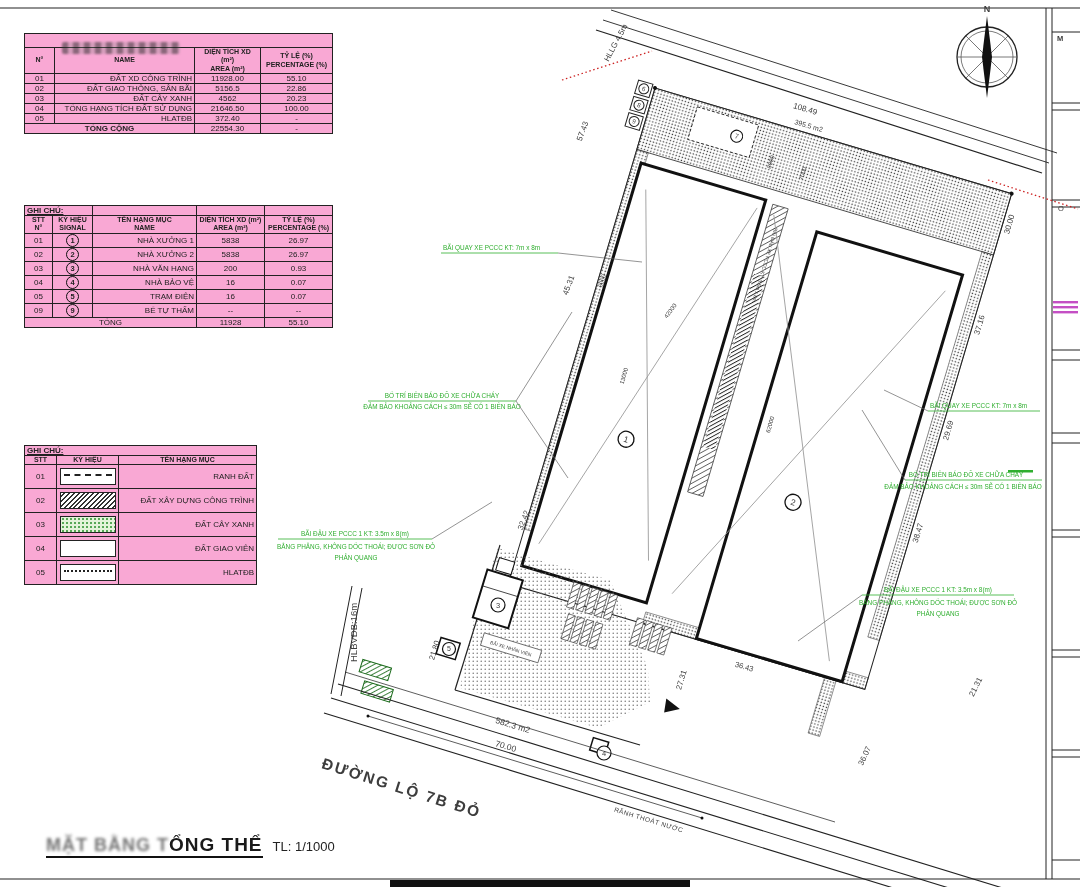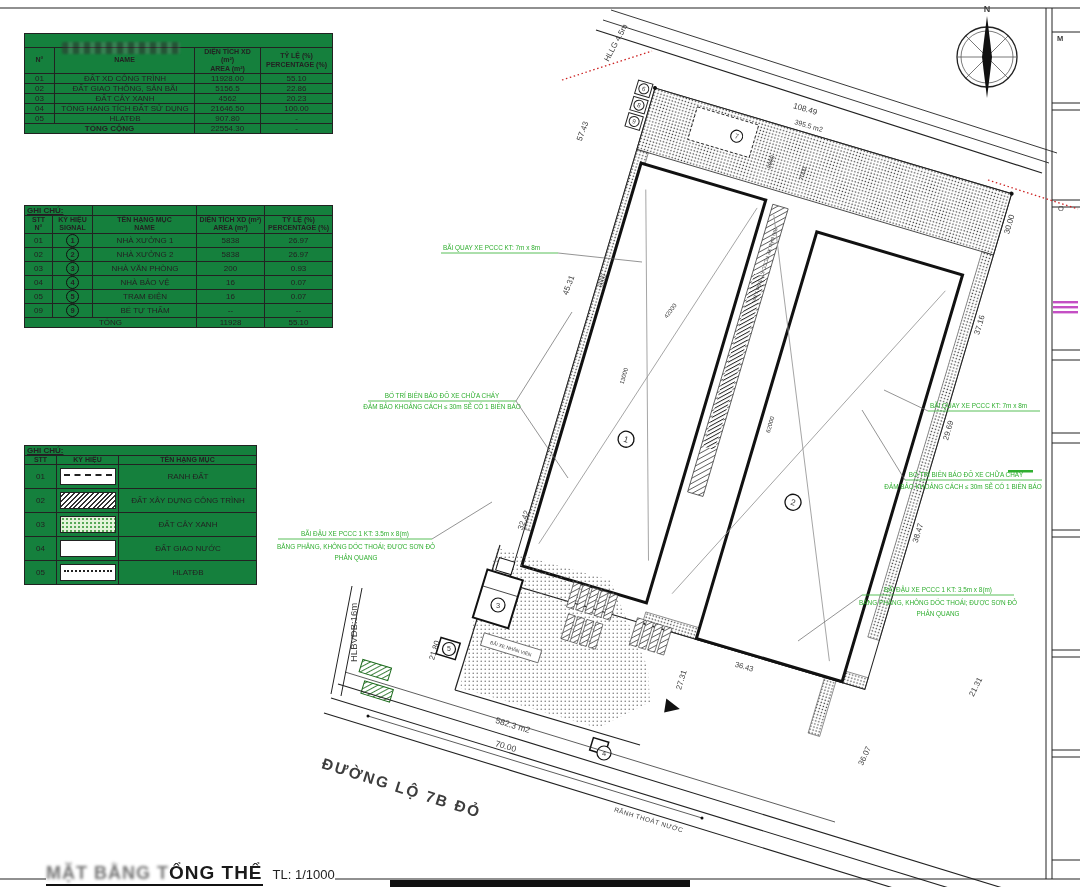--- a/index.html
+++ b/index.html
@@ -3,39 +3,39 @@
 <meta charset="utf-8">
 <style>
   html,body{margin:0;padding:0;background:#ddd;}
   .page{position:relative;width:1080px;height:887px;background:#fff;overflow:hidden;
         font-family:"Liberation Sans",sans-serif;color:#1a1a1a;}
   svg{position:absolute;left:0;top:0;z-index:1;}
   svg text{font-family:"Liberation Sans",sans-serif;fill:#3d3d3d;}
   .dim{font-size:8px;}
   .dimsm{font-size:6px;}
   .grn{fill:#2fae2f;font-size:6.4px;}
-  .tbl{position:absolute;z-index:2;background:#15803d;border-collapse:collapse;table-layout:fixed;}
+  .tbl{position:absolute;z-index:2;background:#f9a8d4;border-collapse:collapse;table-layout:fixed;}
   .tbl td{border:1px solid #222;font-size:8px;padding:0 2px;color:#222;vertical-align:middle;}
   .tbl .hd{font-weight:bold;font-size:7px;line-height:1.2;text-align:center;}
   .tbl .ct{text-align:center;}
-  .tbl .nm{text-align:center;padding-left:3px;}
+  .tbl .nm{text-align:right;padding-left:3px;}
   .mg{color:#c44fc4;margin-top:41px;}
   .note{font-weight:bold;font-size:8.5px;text-decoration:underline;padding-left:3px;}
   .blank td{border-left:1px solid #222;border-right:1px solid #222;height:13px;}
   .circ{display:inline-block;width:11px;height:11px;border:1.2px solid #111;border-radius:50%;
         font-size:7.5px;line-height:11px;text-align:center;font-weight:bold;}
   .symbox{width:54px;height:15px;border:1px solid #222;margin:2px auto;position:relative;background:#fff;}
   .sym-ranh::before{content:"";position:absolute;left:3px;right:3px;top:5px;border-top:2px dashed #222;}
   .sym-hatch{background:repeating-linear-gradient(135deg,#fff 0 2px,#333 2px 3.4px);}
   .sym-green{background-color:#e4f3da;background-image:radial-gradient(#57a857 0.9px,transparent 1px);background-size:4px 4px;}
   .sym-dot::before{content:"";position:absolute;left:3px;right:3px;top:5px;border-top:2px dotted #222;}
   .smudge{position:absolute;z-index:3;left:62px;top:42px;width:118px;height:12px;border-radius:2px;
           background:repeating-linear-gradient(90deg,rgba(50,50,50,.55) 0 6px,rgba(130,130,130,.30) 6px 11px);
           filter:blur(1.3px);}
-  .titlebar{position:absolute;z-index:2;left:46px;top:862px;background:#fff;white-space:nowrap;text-align:right;}
+  .titlebar{position:absolute;z-index:2;left:46px;top:834px;background:#fff;white-space:nowrap;text-align:right;}
   .titlebar .uline{border-bottom:2px solid #111;padding-bottom:2px;}
   .titlebar .pref{font-size:18px;font-weight:bold;color:#444;filter:blur(1.6px);opacity:.75;letter-spacing:1px;}
   .titlebar .main{font-size:19px;font-weight:bold;letter-spacing:1px;}
   .titlebar .scale{font-size:13px;margin-left:10px;color:#222;}
 </style>
 </head>
 <body>
 
 <div class="page">
 
@@ -319,21 +319,21 @@
   </tr>
   <tr>
     <td class="ct">04</td>
     <td class="nm">TỔNG HẠNG TÍCH ĐẤT SỬ DỤNG</td>
     <td class="ct">21646.50</td>
     <td class="ct">100.00</td>
   </tr>
   <tr>
     <td class="ct">05</td>
     <td class="nm">HLATĐB</td>
-    <td class="ct">907.80</td>
+    <td class="ct">372.40</td>
     <td class="ct">-</td>
   </tr>
   <tr>
     <td colspan="2" class="ct" style="font-weight:bold">TỔNG CỘNG</td>
     <td class="ct">22554.30</td>
     <td class="ct">-</td>
   </tr>
 </tbody>
     </table>
 <div class="smudge"></div>
@@ -370,21 +370,21 @@
   <tr>
     <td class="ct">02</td>
     <td class="ct"><span class="circ">2</span></td>
     <td class="nm">NHÀ XƯỞNG 2</td>
     <td class="ct">5838</td>
     <td class="ct">26.97</td>
   </tr>
   <tr>
     <td class="ct">03</td>
     <td class="ct"><span class="circ">3</span></td>
-    <td class="nm">NHÀ VĂN PHÒNG</td>
+    <td class="nm">NHÀ VĂN HẠNG</td>
     <td class="ct">200</td>
     <td class="ct">0.93</td>
   </tr>
   <tr>
     <td class="ct">04</td>
     <td class="ct"><span class="circ">4</span></td>
     <td class="nm">NHÀ BẢO VỆ</td>
     <td class="ct">16</td>
     <td class="ct">0.07</td>
   </tr>
@@ -444,21 +444,21 @@
     <td>
             <div class="symbox sym-green"></div>
           </td>
     <td class="nm">ĐẤT CÂY XANH</td>
   </tr>
   <tr style="height:24px">
     <td class="ct">04</td>
     <td>
             <div class="symbox"></div>
           </td>
-    <td class="nm">ĐẤT GIAO NƯỚC</td>
+    <td class="nm">ĐẤT GIAO VIÊN</td>
   </tr>
   <tr style="height:24px">
     <td class="ct">05</td>
     <td>
             <div class="symbox sym-dot"></div>
           </td>
     <td class="nm">HLATĐB</td>
   </tr>
 </tbody>
     </table>

